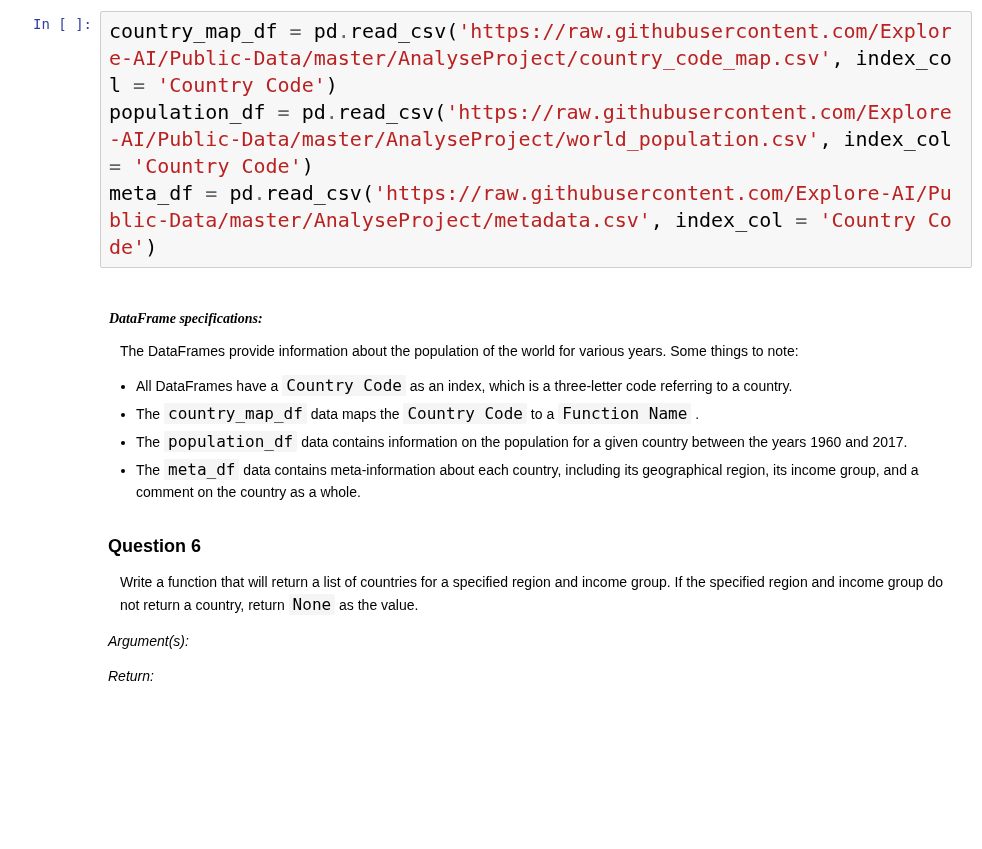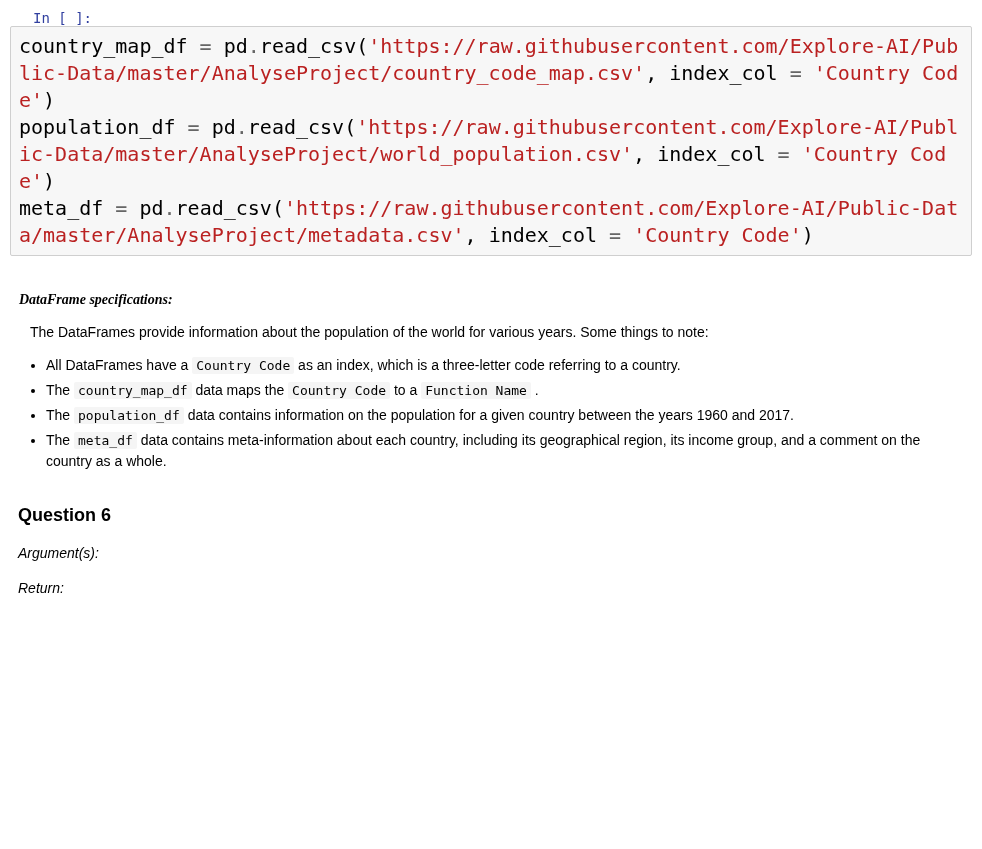--- a/index.html
+++ b/index.html
@@ -10,22 +10,21 @@
       color: #000;
       background: #fff;
     }
     .notebook {
       width: 982px;
       box-sizing: border-box;
       padding: 0 10px;
     }
     .cell {
       display: flex;
-      padding: 5px 0;
-      flex-direction: column;
+      padding: 11px 0;
     }
     .prompt {
       width: 90px;
       min-width: 90px;
       text-align: right;
       padding: 5px 8px 0 0;
       font-family: monospace;
       font-size: 14px;
       color: #303F9F;
       box-sizing: border-box;
@@ -62,21 +61,21 @@
       margin: 8px 0 12px 0;
       padding-left: 28px;
     }
     .md-area li {
       margin: 4px 0;
     }
     .md-area code {
       font-family: "DejaVu Sans Mono", Menlo, Consolas, monospace;
       background: #f5f5f5;
       padding: 1px 4px;
-      font-size: 13px;
+      font-size: 16px;
       border-radius: 2px;
     }
     .md-area h2 {
       font-size: 18px;
       font-weight: bold;
       margin: 30px 0 12px 0;
     }
     .md-area .spec-h {
       font-weight: bold;
       font-style: italic;
@@ -125,20 +124,23 @@
         <li>
           <span>The </span><code>population_df</code><span> data contains information on the population for a given country between the years 1960 and 2017.</span>
         </li>
         <li>
           <span>The </span><code>meta_df</code><span> data contains meta-information about each country, including its geographical region, its income group, and a comment on the country as a whole.</span>
         </li>
       </ul>
 
       <h2>Question 6</h2>
 
+      <p>
+        <span>Write a function that will return a list of countries for a specified region and income group. If the specified region and income group do not return a country, return </span><code>None</code><span> as the value.</span>
+      </p>
 
 
       <p class="sub-i">Argument(s):</p>
 
 
       <p class="sub-i">Return:</p>
 
     </div>
   </div>
 

